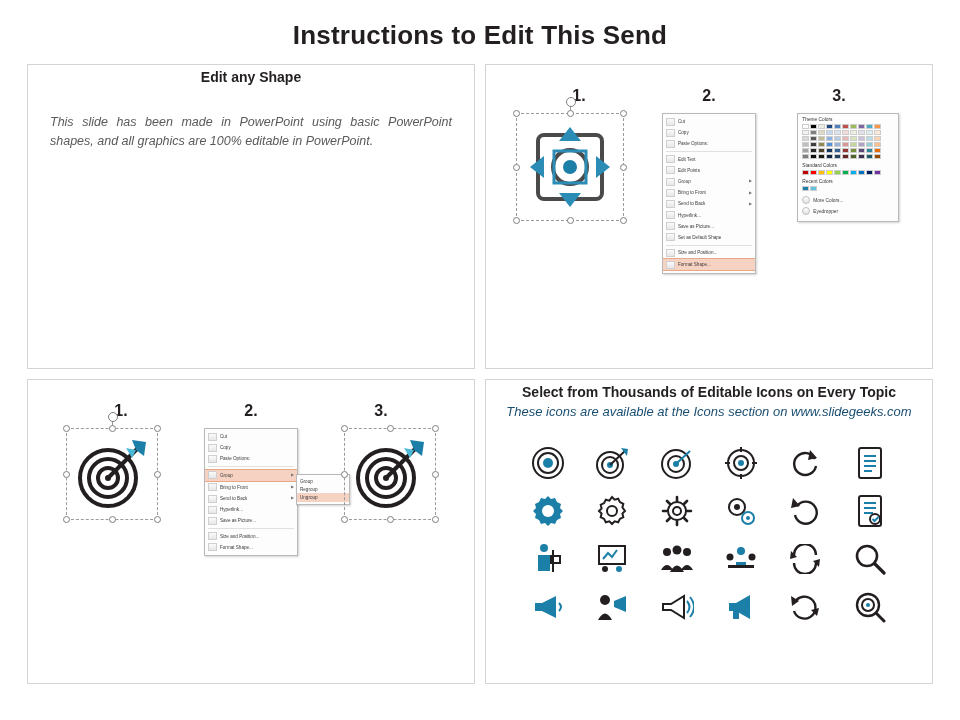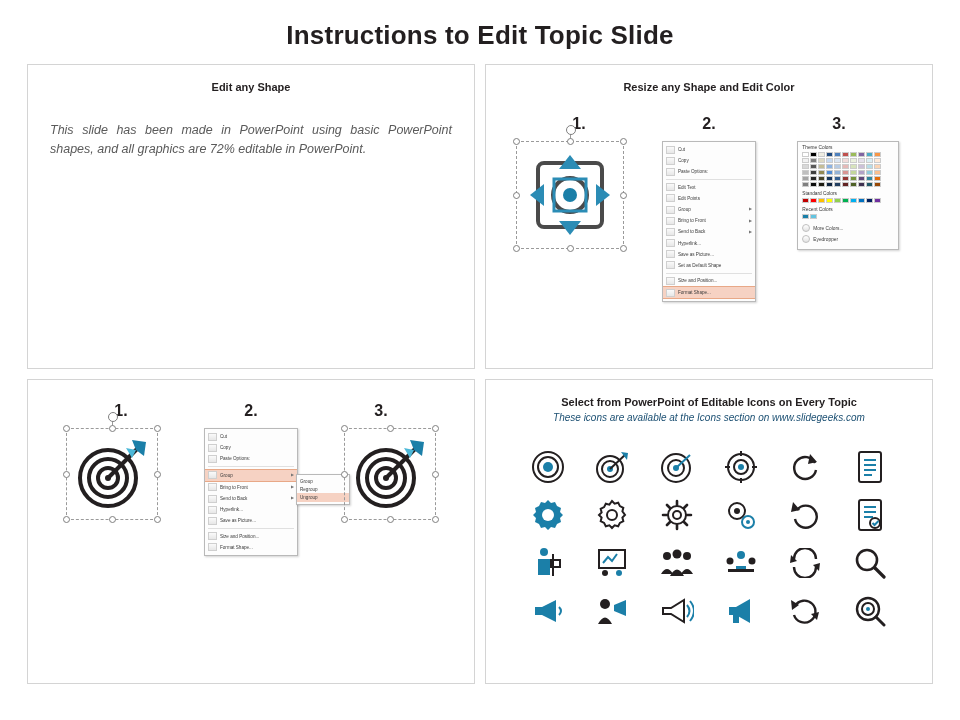--- a/index.html
+++ b/index.html
@@ -42,28 +42,28 @@
     gap: 10px;
   }
   .panel {
     border: 1px solid #d4d4d4;
     box-sizing: border-box;
     position: relative;
     background: #fff;
   }
   .panel-title {
     text-align: center;
-    font-size: 11px;
+    font-size: 14px;
     font-weight: bold;
     color: #231f20;
-    margin-top: 16px;
+    margin-top: 4px;
   }
   .panel-subtitle {
     text-align: center;
-    font-size: 10px;
+    font-size: 13px;
     font-style: italic;
     color: #1b4f72;
     margin-top: 4px;
   }
   .body-text {
     margin: 28px 22px 0 22px;
     font-size: 12.5px;
     font-style: italic;
     color: #5a5a5a;
     line-height: 1.55;
@@ -259,31 +259,30 @@
     justify-items: center;
   }
   .icon-cell svg { display: block; }
   .tgt-illus { display:block; }
 </style>
 </head>
 <body>
 
 <div class="slide">
 
-  <div class="slide-title">Instructions to Edit Topic Slide</div>
+  <div class="slide-title">Instructions to Edit This Send</div>
 
   <div class="grid">
 
     <div class="panel">
       <div class="panel-title">Edit any Shape</div>
-      <div class="body-text">This slide has been made in PowerPoint using basic PowerPoint shapes, and all graphics are 72% editable in PowerPoint.</div>
+      <div class="body-text">This slide has been made in PowerPoint using basic PowerPoint shapes, and all graphics are 100% editable in PowerPoint.</div>
     </div>
 
     <div class="panel">
-      <div class="panel-title">Resize any Shape and Edit Color</div>
 
       <div class="numbers-row">
         <div class="num">1.</div>
         <div class="num">2.</div>
         <div class="num">3.</div>
       </div>
 
       <div class="shots-row">
 
         <div class="shot">
@@ -602,21 +601,21 @@
                 <path d="M52 12 L62 14 L58 22 Z" fill="#4cb8d8"></path>
               </svg>
             </div>
           </div>
         </div>
 
       </div>
     </div>
 
     <div class="panel">
-      <div class="panel-title">Select from PowerPoint of Editable Icons on Every Topic</div>
+      <div class="panel-title">Select from Thousands of Editable Icons on Every Topic</div>
       <div class="panel-subtitle">These icons are available at the Icons section on www.slidegeeks.com</div>
 
       <div class="icon-grid">
 
         <div class="icon-cell">
           <svg width="34" height="34" viewBox="0 0 34 34">
               <circle cx="17" cy="17" r="15" fill="none" stroke="#231f20" stroke-width="2"></circle>
               <circle cx="17" cy="17" r="10" fill="none" stroke="#231f20" stroke-width="2"></circle>
               <circle cx="17" cy="17" r="5" fill="#1b7fa8"></circle>
             </svg>

